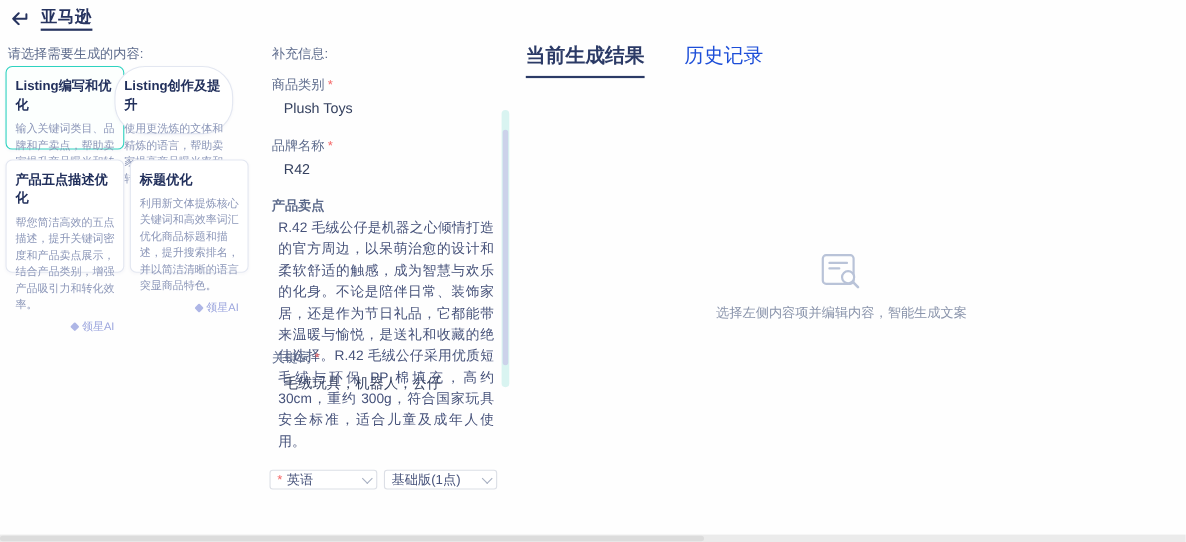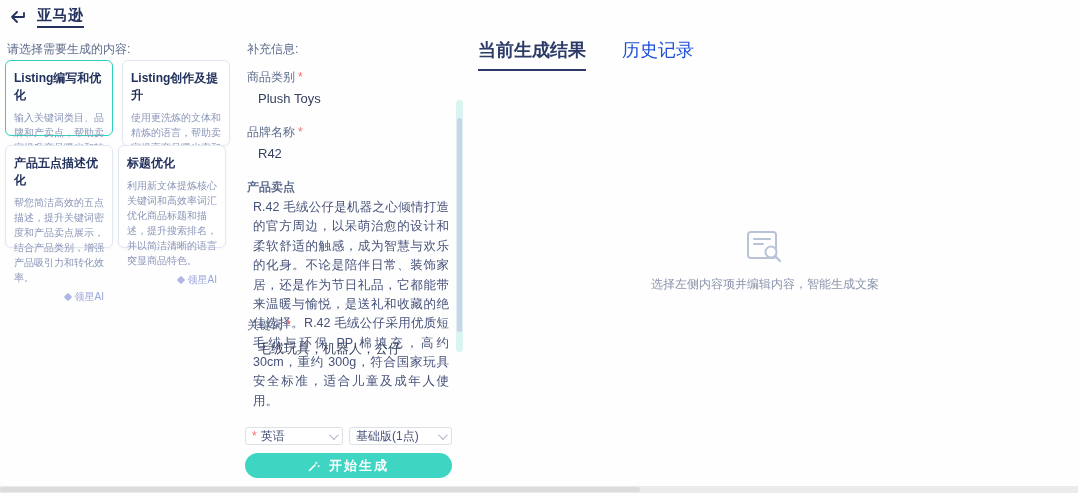--- a/index.html
+++ b/index.html
@@ -16,21 +16,21 @@
   .sel-label { position:absolute; left:7px; top:41px; font-size:12px; color:#5d6b8c; }
   .card { position:absolute; width:108px; border:1px solid #e3e7f1; border-radius:6px; background:#fff;
           padding:9px 8px 6px 8px; cursor:pointer; box-shadow:0 1px 3px rgba(40,60,120,.04); }
   .card.sel { border:1.5px solid #2ed3c0; background:#fcfffe; }
   .card h3 { font-size:12px; font-weight:bold; color:#22305c; margin-bottom:6px; }
   .card p { font-size:10px; line-height:1.5; color:#8b96b8; }
   .card .badge { display:flex; justify-content:flex-end; align-items:center; gap:4px; margin-top:5px;
                  font-size:10px; color:#9aa4dd; }
   .badge .dia { display:inline-block; width:6px; height:6px; background:#aeb6e6; transform:rotate(45deg); border-radius:1px; }
   #card1 { left:5px;  top:60px;  height:76px; }
-  #card2 { left:122px; top:60px; height:86px; }
+  #card2 { left:104px; top:60px; height:62px;border-radius:28px; }
   #card3 { left:5px;  top:145px; height:103px; }
   #card4 { left:118px; top:145px; height:103px; }
 
   
   .form-title { position:absolute; left:247px; top:41px; font-size:12px; color:#5d6b8c; }
   .f-label { position:absolute; left:247px; font-size:12px; color:#5d6b8c; }
   .req { color:#f56c6c; margin-left:3px; font-size:12px; }
   .f-value { position:absolute; left:258px; font-size:13px; color:#35415f; cursor:text; }
   .f-para { position:absolute; left:253px; width:196px; font-size:12.5px; line-height:1.55; color:#46527a;
             text-align:justify; cursor:text; }
@@ -143,28 +143,20 @@
   <div class="select" id="sel-lang">
     <span class="req">*</span>
     <span>英语</span>
     <span class="chev"></span>
   </div>
   <div class="select" id="sel-ver">
     <span>基础版(1点)</span>
     <span class="chev"></span>
   </div>
 
-  <button class="gen-btn">
-    <svg class="wand" viewBox="0 0 12 12">
-      <path d="M1.5 10.5 L7 5" stroke="#fff" stroke-width="1.6" stroke-linecap="round"></path>
-      <path d="M8.2 1.2 l.5 1.2 1.2.5 -1.2.5 -.5 1.2 -.5-1.2 -1.2-.5 1.2-.5z" fill="#fff"></path>
-      <circle cx="10.6" cy="6.2" r=".9" fill="#fff"></circle>
-    </svg>
-    <span>开始生成</span>
-  </button>
 
   <div class="vtrack">
     <div class="vthumb"></div>
   </div>
 
   <div class="tabs">
     <div class="tab active">当前生成结果</div>
     <div class="tab inactive">历史记录</div>
   </div>
 

